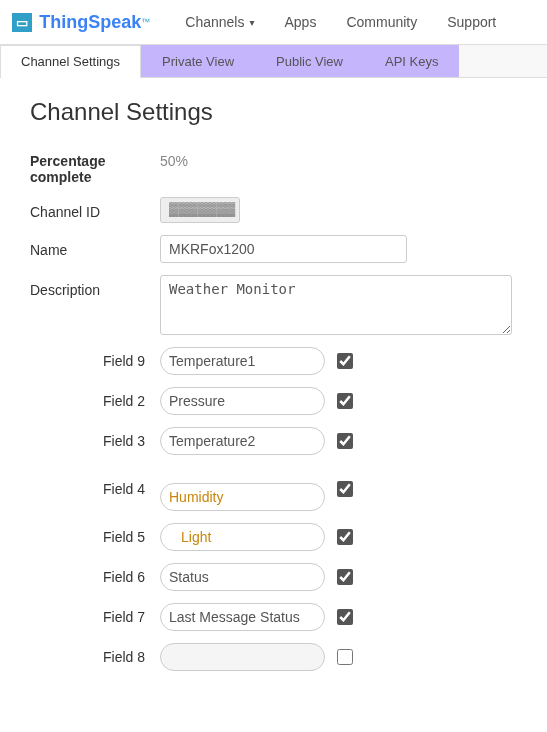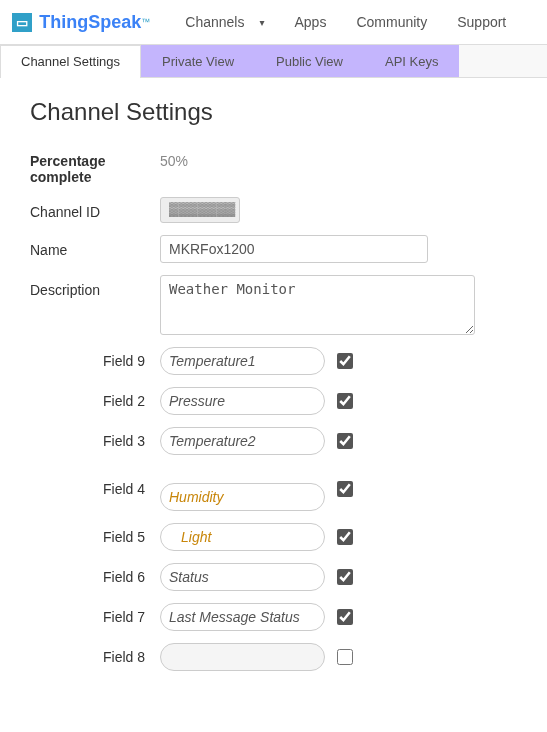--- a/index.html
+++ b/index.html
@@ -53,21 +53,21 @@
       padding: 0 15px;
       height: 45px;
       display: flex;
       align-items: center;
       color: #555;
       font-size: 14px;
       cursor: pointer;
       text-decoration: none;
       border-bottom: none;
     }
-    .nav-item.dropdown { display: flex; align-items: center; gap: 13px; }
+    .nav-item.dropdown { display: flex; align-items: center; gap: 3px; }
     .nav-item .caret {
       font-size: 10px;
       margin-left: 2px;
     }
 
     
     .tab-row {
       display: flex;
       border-bottom: 1px solid #ddd;
       background: #f8f8f8;
@@ -122,30 +122,30 @@
       font-size: 14px;
       color: #333;
     }
     .form-input {
       border: 1px solid #ccc;
       border-radius: 3px;
       padding: 5px 8px;
       font-size: 14px;
       color: #555;
       outline: none;
-      width: 268px;
+      width: 247px;
     }
     .form-textarea {
       border: 1px solid #ccc;
       border-radius: 3px;
       padding: 5px 8px;
       font-size: 14px;
       color: #555;
       outline: none;
-      width: 315px;
+      width: 352px;
       height: 60px;
       resize: vertical;
     }
     .channel-id-box {
       background: #eee;
       border: 1px solid #ccc;
       border-radius: 3px;
       padding: 3px 8px;
       font-size: 13px;
       color: #888;
@@ -167,21 +167,20 @@
     }
     .field-input {
       border: 1px solid #ccc;
       border-radius: 14px;
       padding: 5px 8px;
       font-size: 14px;
       color: #c8860a;
       outline: none;
       width: 165px;
       margin-right: 12px;
-      font-style: italic;
     }
     .field-input.empty-field {
       color: #ccc;
       background: #f5f5f5;
     }
     .field-checkbox {
       width: 16px;
       height: 16px;
       cursor: pointer;
       accent-color: #555;

